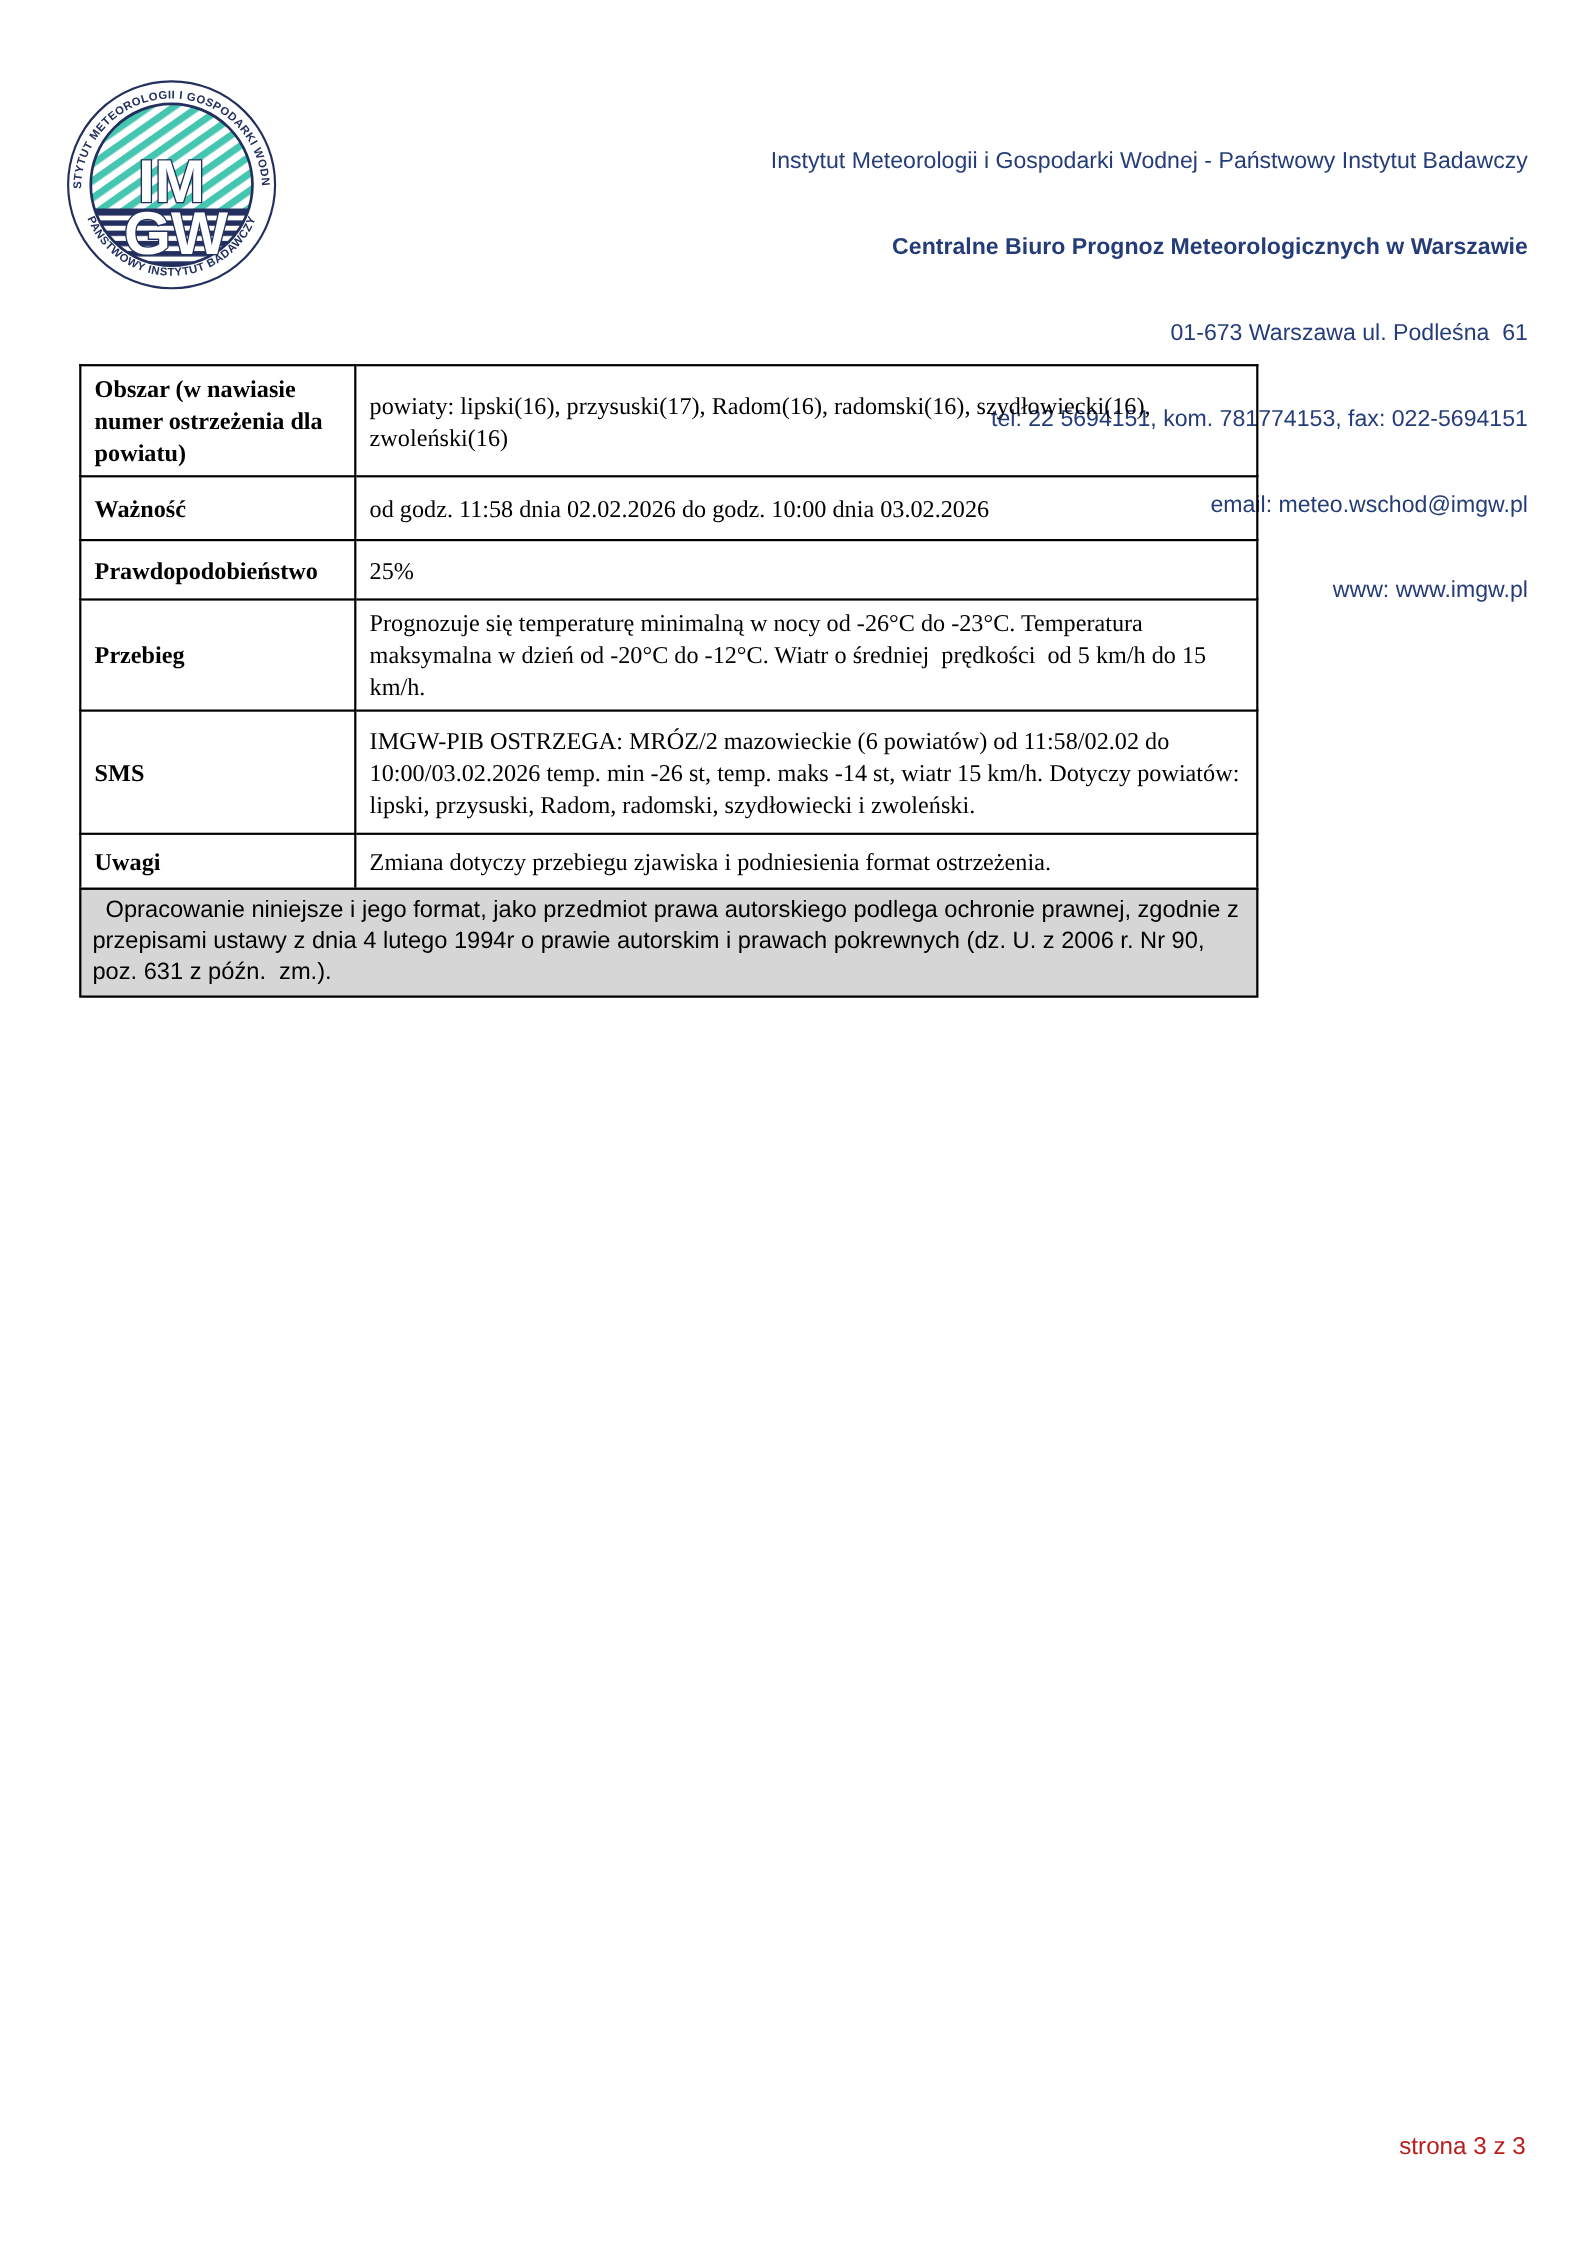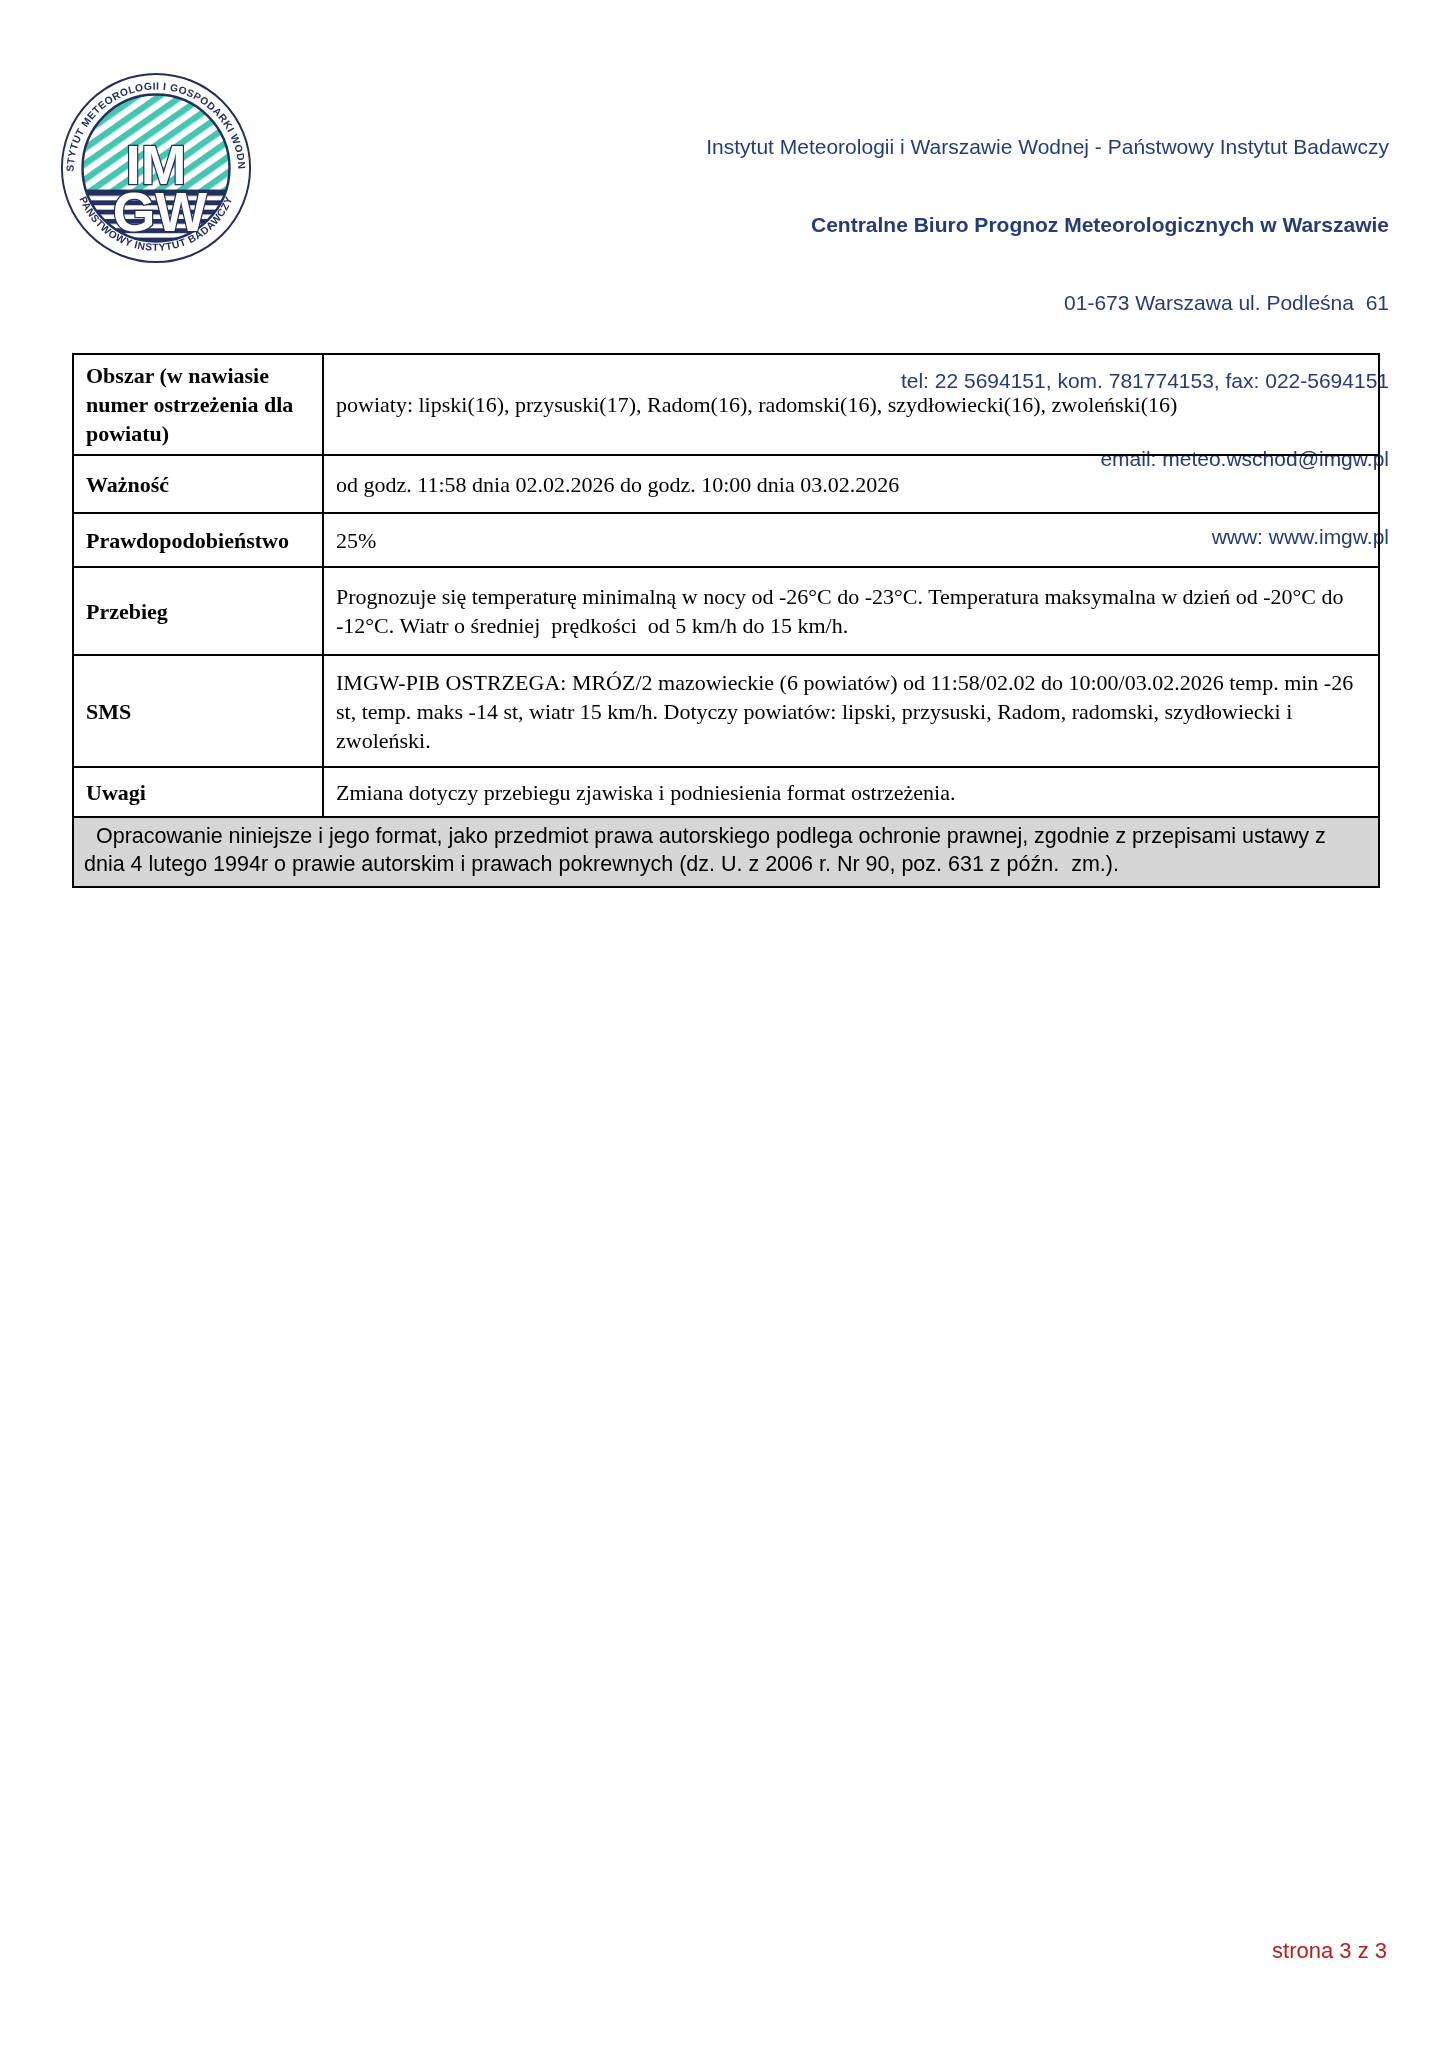--- a/index.html
+++ b/index.html
@@ -34,22 +34,22 @@
     line-height: 26px;
     white-space: pre-wrap;
   }
   .header-block .hline { display: block; }
   .header-block .bold { font-weight: bold; }
 
   
   .table-wrap {
     position: absolute;
     left: 72px;
-    top: 353px;
-    width: 1308px;
+    top: 331px;
+    width: 1072px;
   }
   table.warning {
     width: 100%;
     border-collapse: collapse;
     font-family: "Liberation Serif", serif;
     font-size: 22px;
     color: #000000;
   }
   table.warning td {
     border: 2px solid #000000;
@@ -123,21 +123,21 @@
       </text>
       <text font-size="10.5" font-weight="bold" fill="#232f5e" letter-spacing="0.5">
         <textPath href="#arcBottom" startOffset="50%" text-anchor="middle">• PAŃSTWOWY INSTYTUT BADAWCZY •</textPath>
       </text>
       <text x="100" y="116" text-anchor="middle" font-size="56" font-weight="bold" fill="#ffffff" stroke="#232f5e" stroke-width="2.5" paint-order="stroke" style="font-family:'Liberation Sans',sans-serif">IM</text>
       <text x="104" y="164" text-anchor="middle" font-size="56" font-weight="bold" fill="#ffffff" stroke="#232f5e" stroke-width="2.5" paint-order="stroke" style="font-family:'Liberation Sans',sans-serif">GW</text>
     </svg>
   </div>
 
   <div class="header-block">
-    <span class="hline">Instytut Meteorologii i Warszawie Wodnej - Państwowy Instytut Badawczy</span>
+    <span class="hline">Instytut Meteorologii i Gospodarki Wodnej - Państwowy Instytut Badawczy</span>
     <span class="hline bold">Centralne Biuro Prognoz Meteorologicznych w Warszawie</span>
     <span class="hline">01-673 Warszawa ul. Podleśna  61</span>
     <span class="hline">tel: 22 5694151, kom. 781774153, fax: 022-5694151</span>
     <span class="hline">email: meteo.wschod@imgw.pl</span>
     <span class="hline">www: www.imgw.pl</span>
   </div>
 
   <div class="table-wrap">
     <table class="warning">
       <tbody>

